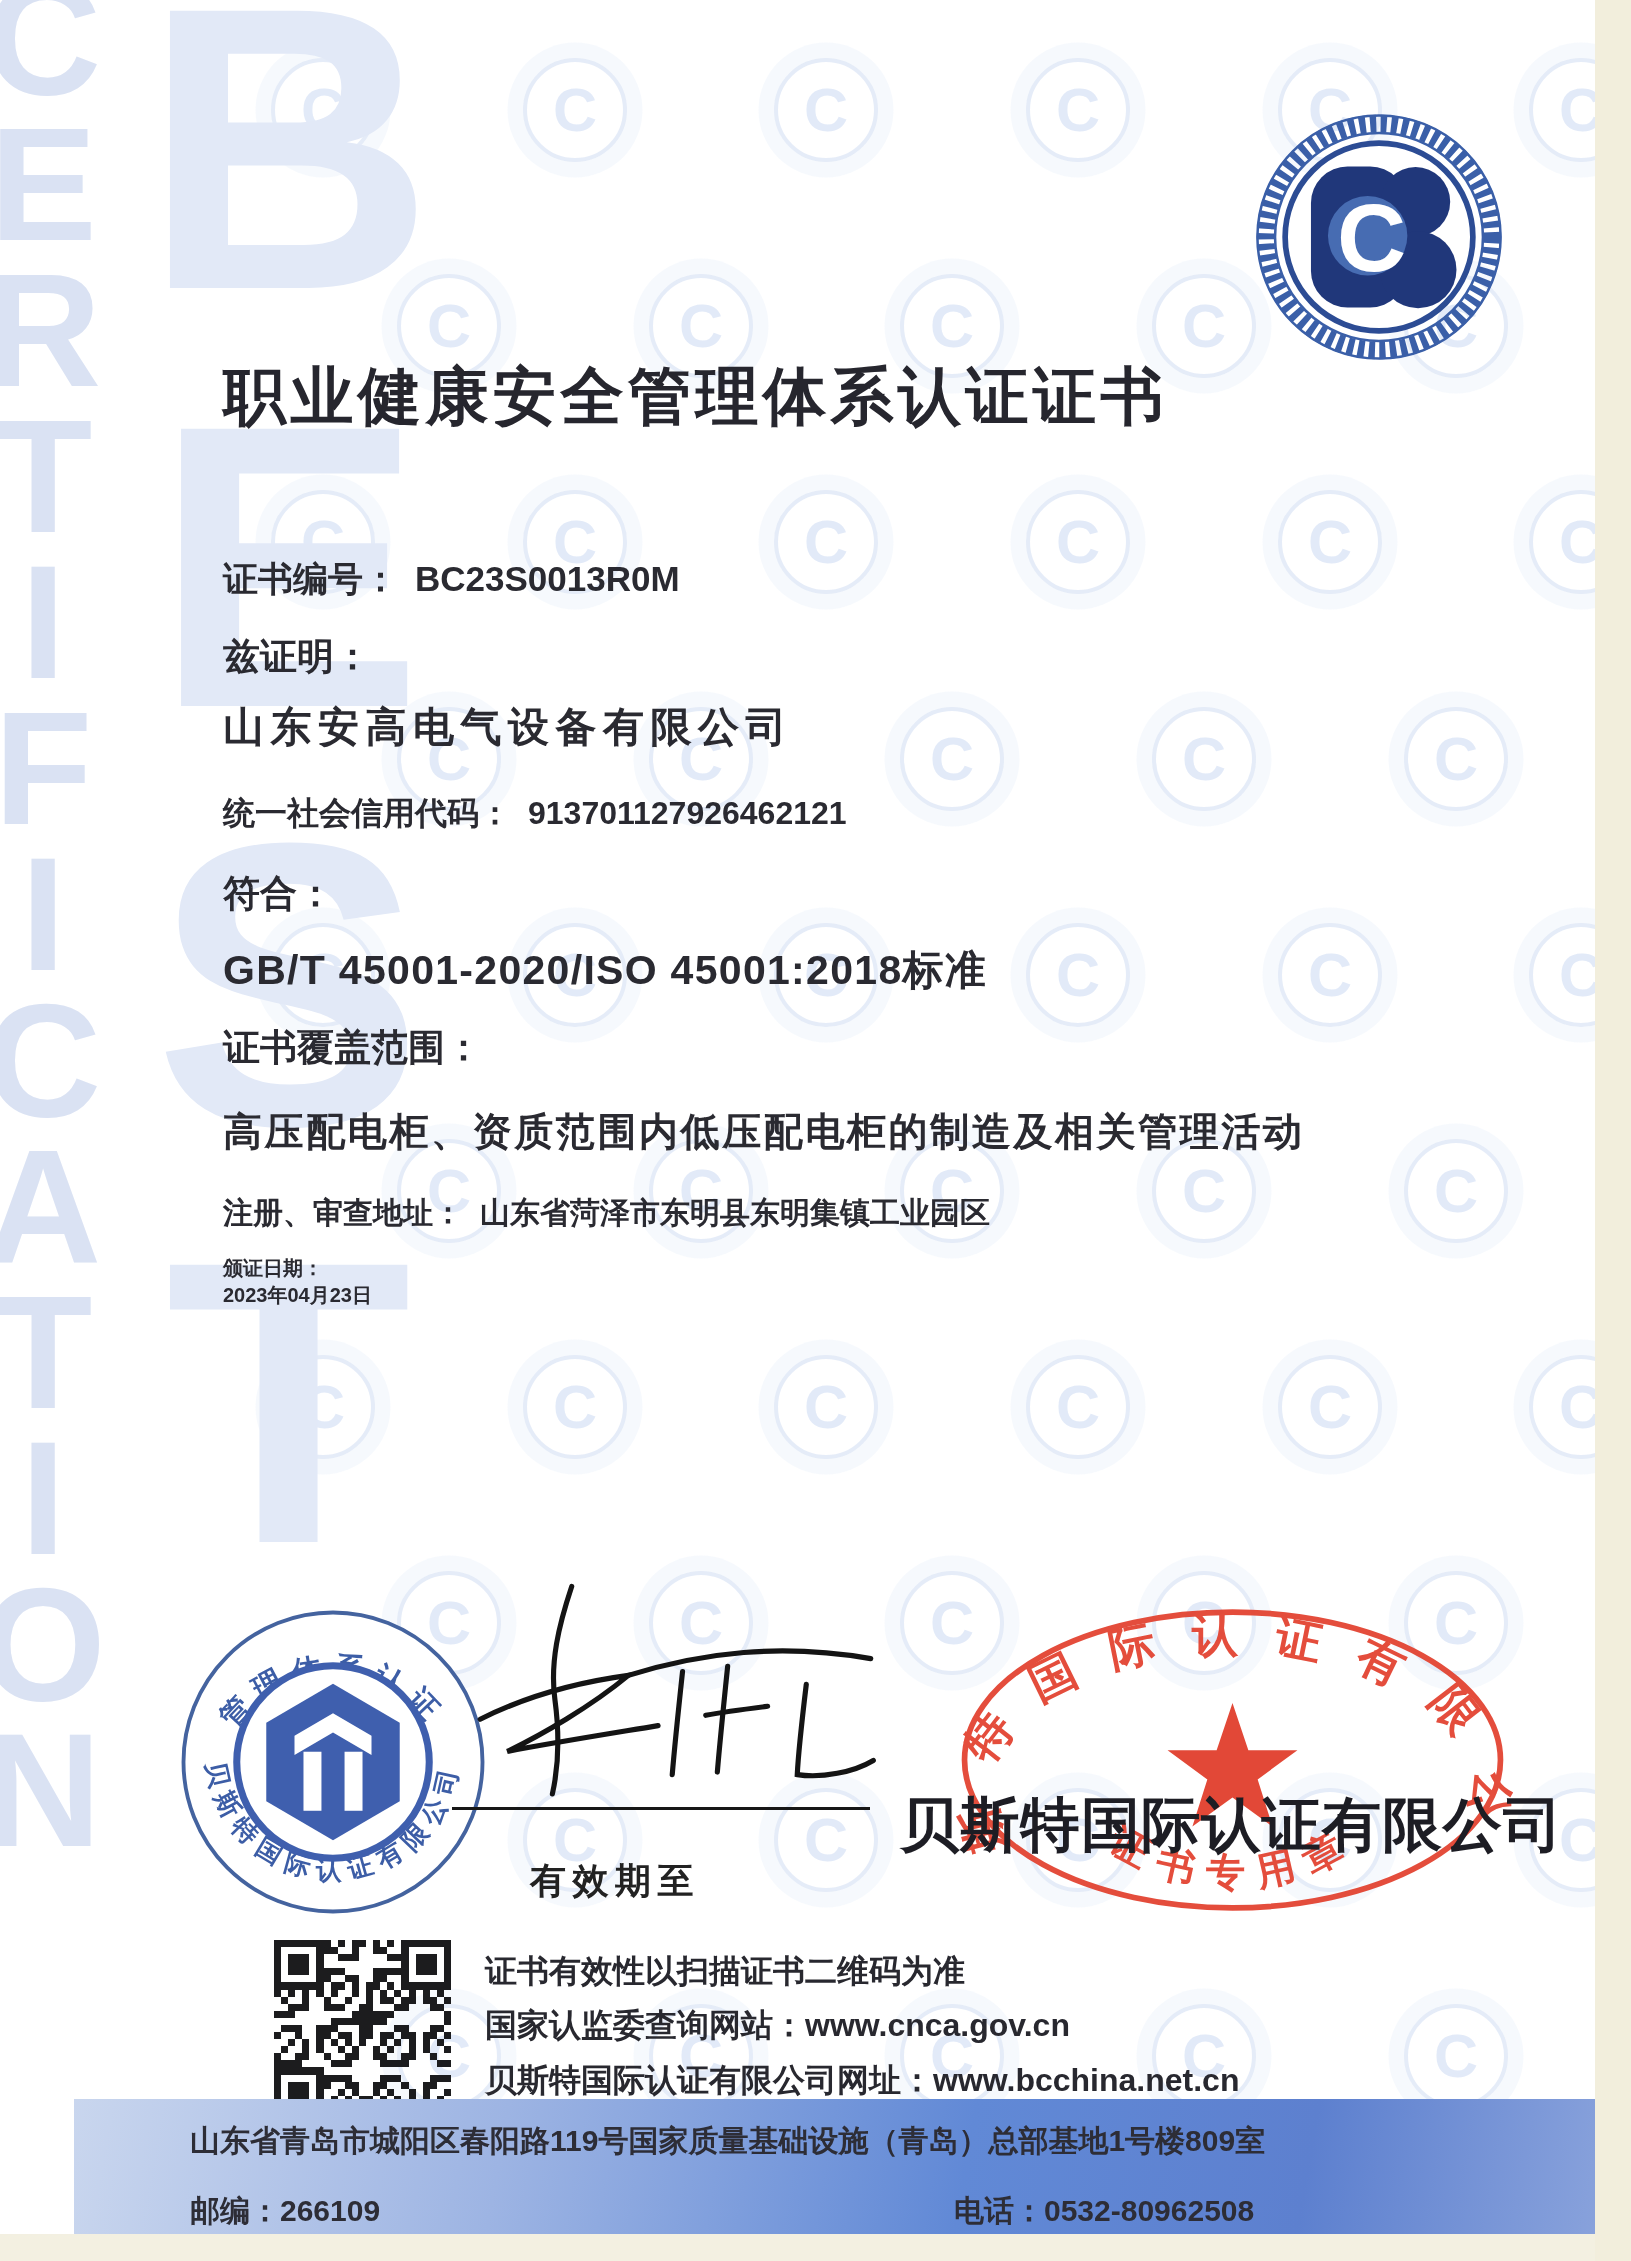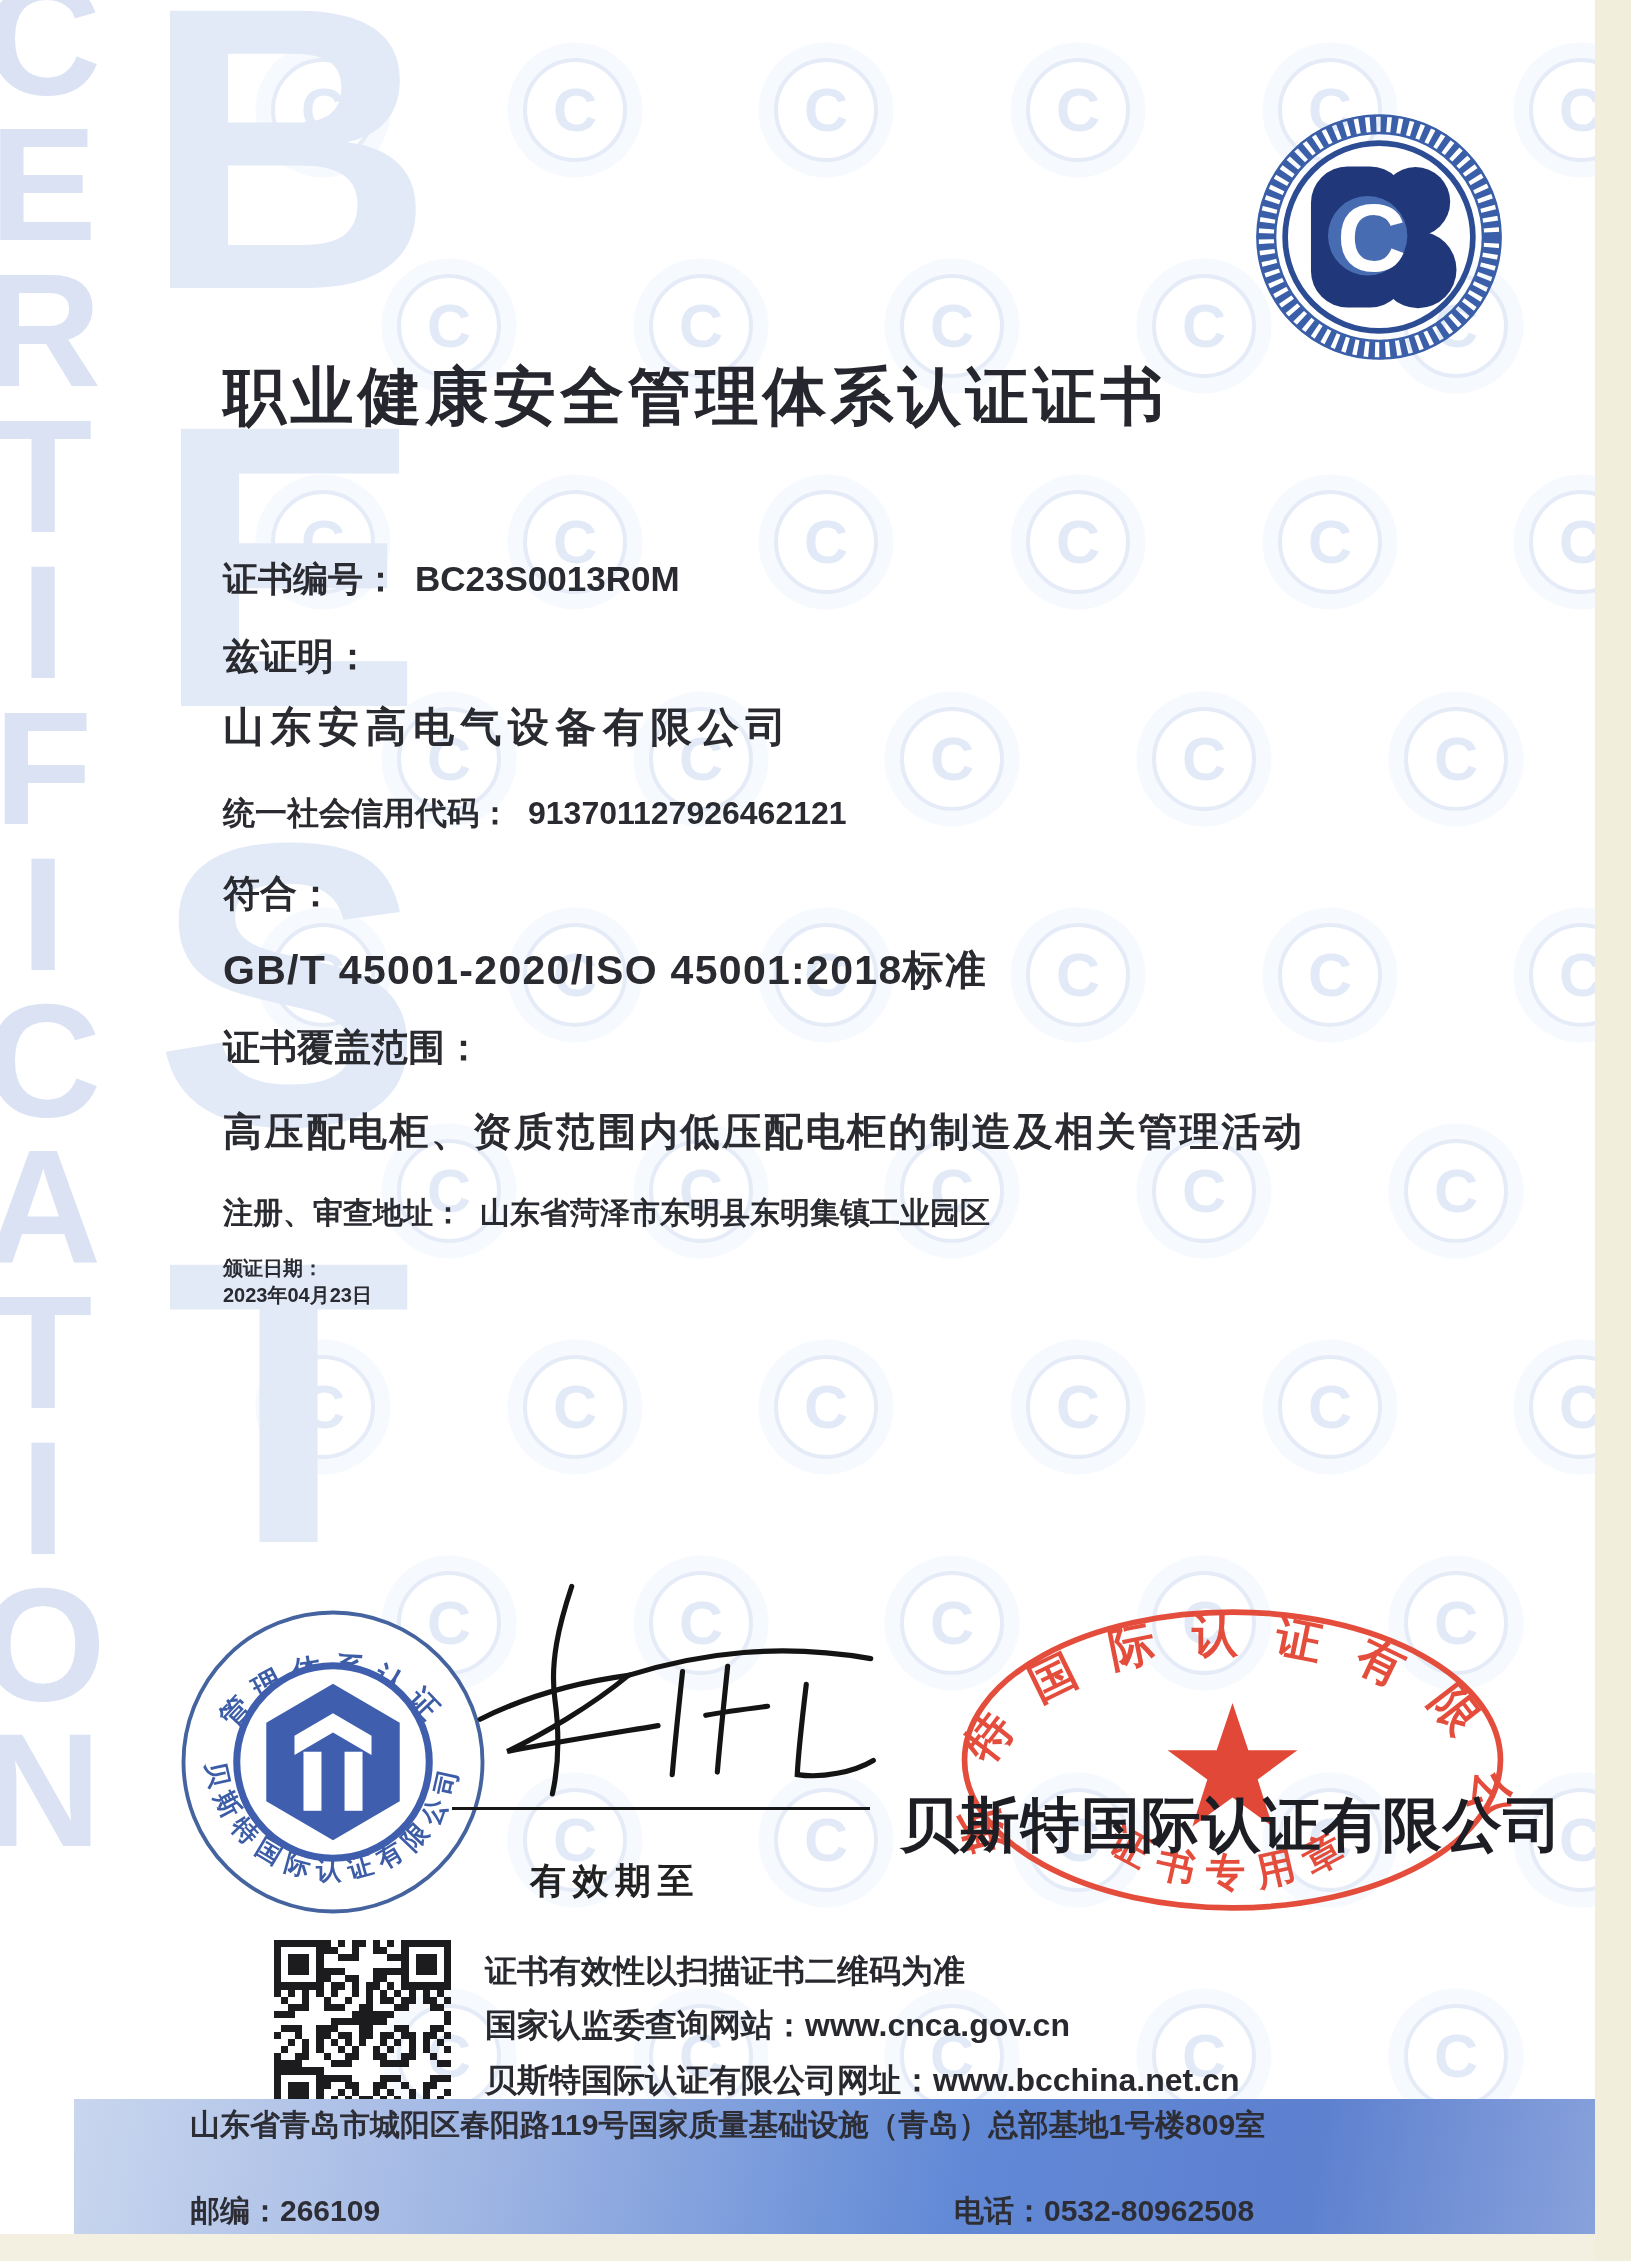--- a/index.html
+++ b/index.html
@@ -52,21 +52,21 @@
   .qr{position:absolute;left:274px;top:1940px;width:177px;height:177px;z-index:2;
       display:grid;grid-template-columns:repeat(25,1fr);grid-template-rows:repeat(25,1fr);}
   .qr i{display:block;}
   .qr i.on{background:#1c1c1e;}
   .vline{position:absolute;left:485px;font-size:32px;font-weight:700;color:#28282f;
          z-index:2;white-space:nowrap;}
   .v1{top:1950px;} .v2{top:2004px;} .v3{top:2059px;}
   
   .footer-bar{position:absolute;left:74px;top:2099px;width:1534px;height:136px;z-index:10;
       background:linear-gradient(100deg,#c9d6ee 0%,#9db4e3 28%,#6189d6 58%,#5d80cf 80%,#8aa3dc 100%);}
-  .f-addr{position:absolute;left:116px;top:6px;font-size:30px;font-weight:700;color:#2d2d36;white-space:nowrap;}
+  .f-addr{position:absolute;left:116px;top:22px;font-size:30px;font-weight:700;color:#2d2d36;white-space:nowrap;}
   .f-post{position:absolute;left:116px;top:92px;font-size:30px;font-weight:700;color:#2d2d36;white-space:nowrap;}
   .f-phone{position:absolute;left:880px;top:92px;font-size:30px;font-weight:700;color:#2d2d36;white-space:nowrap;}
 </style>
 </head>
 <body>
 
 <div class="page">
 
   <div class="wm-layer">
     <div id="wmCircles">

